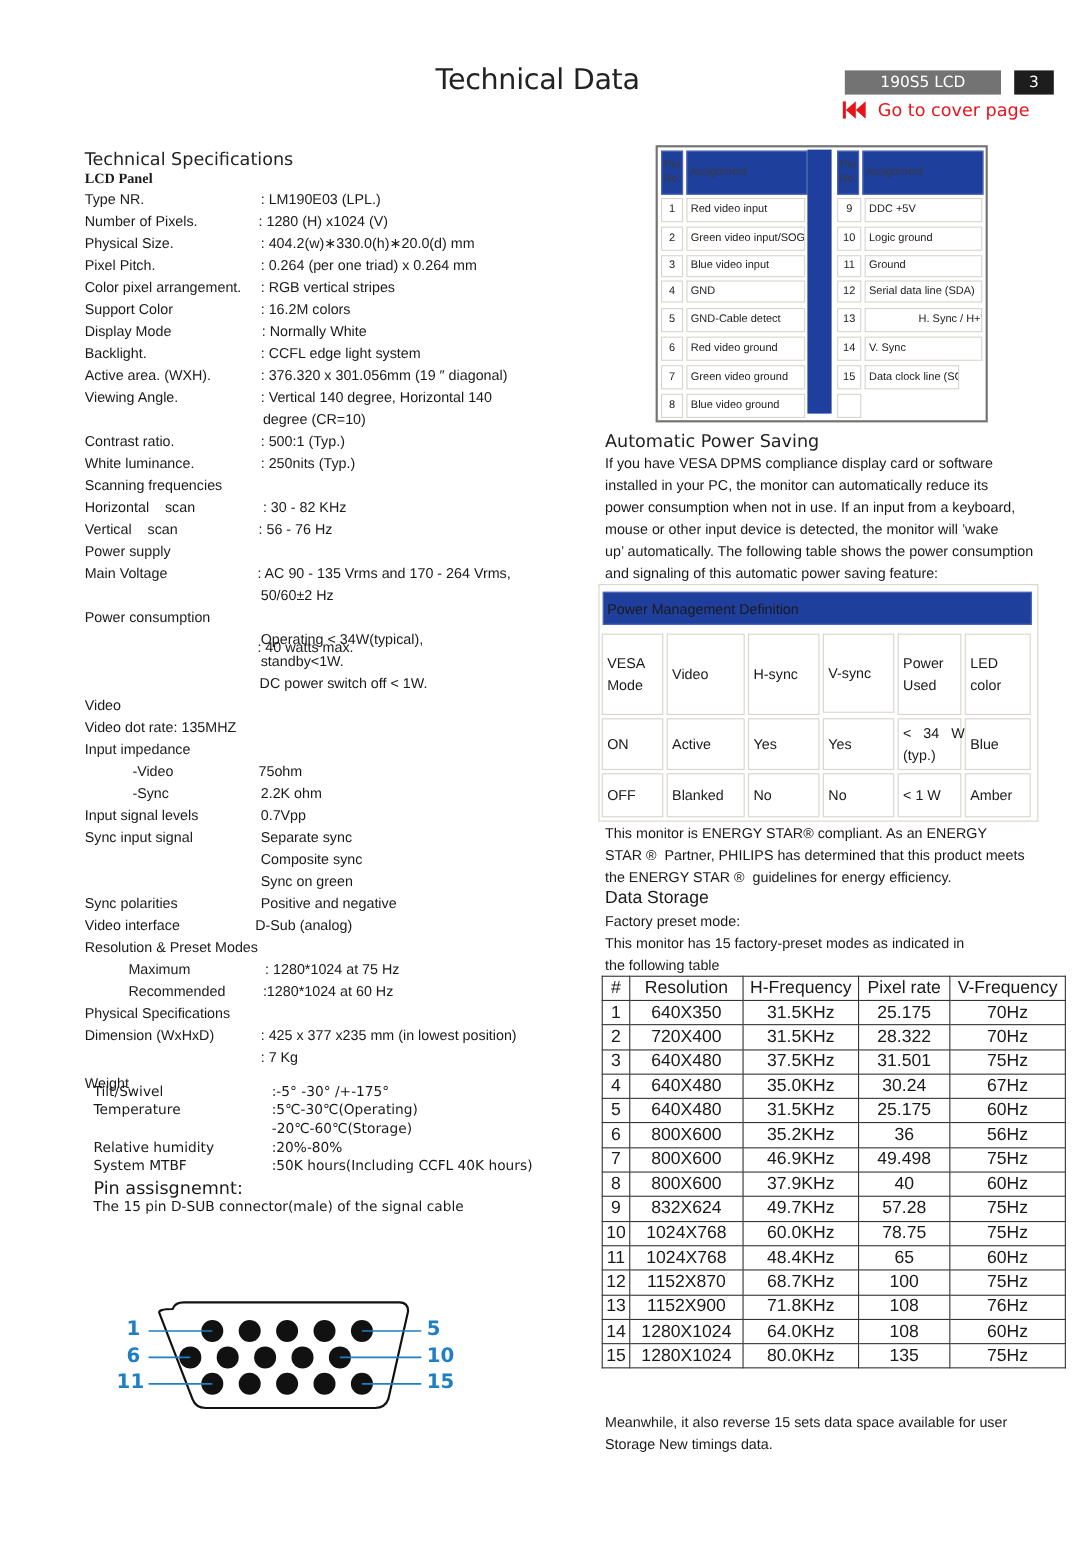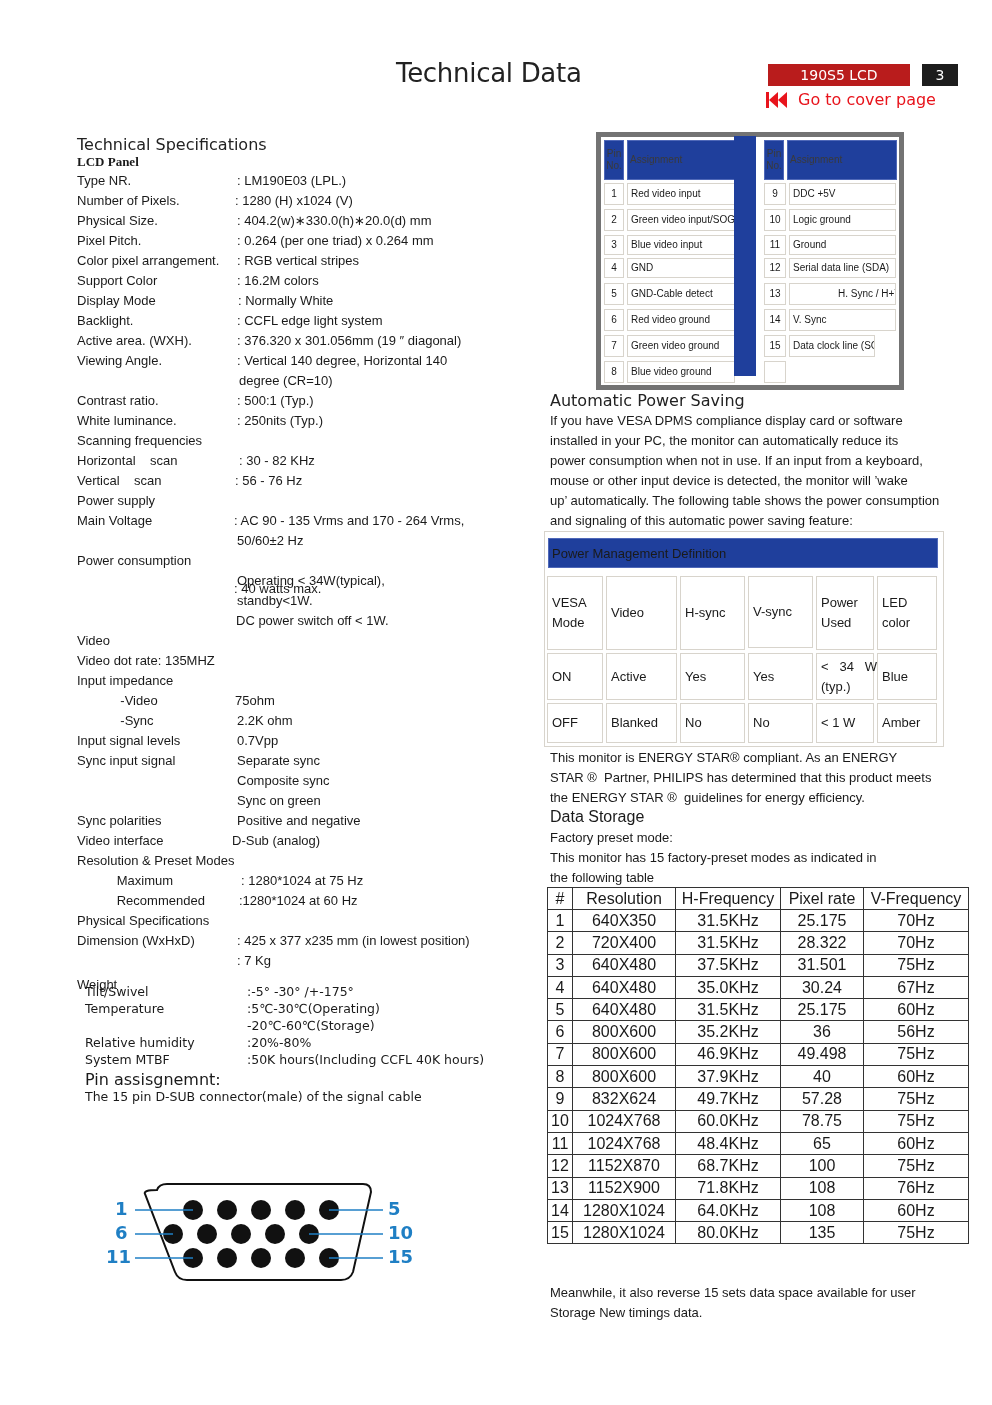--- a/index.html
+++ b/index.html
@@ -2,38 +2,38 @@
 <html><head>
 <meta charset="utf-8">
 <style>
   html, body { margin: 0; padding: 0; background: #ffffff; }
   body { width: 992px; height: 1405px; position: relative; overflow: hidden;
          font-family: "Liberation Sans", sans-serif; color: #1a1a1a; }
   .abs { position: absolute; }
 
   
   .page-title { left: 396px; top: 58px; font-family: "DejaVu Sans", sans-serif; font-size: 26px; color: #222; letter-spacing: -0.3px; }
-  .model-box { left: 768px; top: 64px; width: 142px; height: 22px; background: #b91c1c; color: #fff; font-family: "DejaVu Sans", sans-serif; font-size: 14px; text-align: center; line-height: 22px; }
+  .model-box { left: 768px; top: 64px; width: 142px; height: 22px; background: #737373; color: #fff; font-family: "DejaVu Sans", sans-serif; font-size: 14px; text-align: center; line-height: 22px; }
   .page-num { left: 922px; top: 64px; width: 36px; height: 22px; background: #1d1d1d; color: #fff; font-family: "DejaVu Sans", sans-serif; font-size: 14px; text-align: center; line-height: 22px; }
   .cover-link { left: 766px; top: 90px; color: #e8141c; font-family: "DejaVu Sans", sans-serif; font-size: 16px; cursor: pointer; display: flex; align-items: center; gap: 8px; text-decoration: none; }
   .cover-link svg { display: block; }
 
   
   .section-title { font-family: "DejaVu Sans", sans-serif; font-size: 16px; color: #222; }
   .subhead { font-family: "Liberation Serif", serif; font-weight: bold; font-size: 13px; }
   .spec-row { position: absolute; font-size: 13px; height: 20px; line-height: 20px; white-space: nowrap; }
   .spec-label { position: absolute; left: 0; }
   .spec-value { position: absolute; white-space: nowrap; }
   .dv { font-family: "DejaVu Sans", sans-serif; font-size: 12.5px; }
 
   
   .connector { left: 105px; top: 1180px; }
 
   
-  .pin-table-wrap { left: 596px; top: 132px; width: 298px; height: 248px; border: 5px solid #737373; background: #fff; }
+  .pin-table-wrap { left: 596px; top: 132px; width: 298px; height: 248px; border: 2px solid #737373; background: #fff; }
   .pin-cell { position: absolute; border: 1px solid #d8d4cc; font-size: 10px; line-height: 12px; box-sizing: border-box; background: #fff; display: flex; align-items: center; white-space: nowrap; overflow: hidden; }
   .pin-head { background: #1f3f9c; color: #3a3a3a; border-color: #4f68b8; }
   .pin-num { justify-content: center; }
   .pin-name { padding-left: 3px; }
   .blue-bar { left: 734px; top: 136px; width: 22px; height: 240px; background: #1f3f9c; }
 
   
   .para { font-size: 13px; line-height: 20px; }
   .pm-table { left: 544px; top: 531px; width: 398px; height: 214px; border: 1px solid #d8d4cc; }
   .pm-title { position: absolute; left: 3px; top: 6px; width: 390px; height: 30px; background: #1f3f9c; color: #1a1a1a; font-size: 13px; line-height: 30px; padding-left: 3px; box-sizing: border-box; border: 1px solid #4f68b8; }

